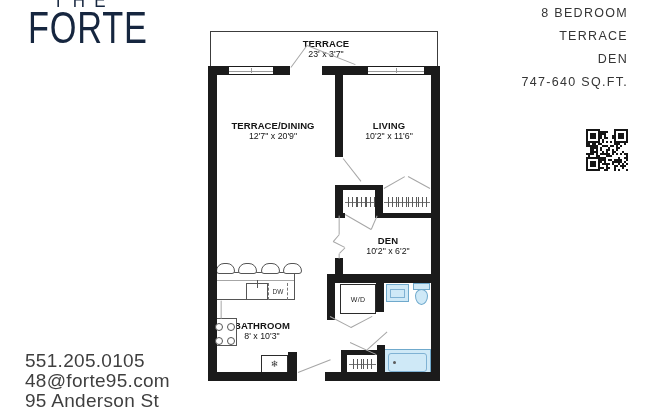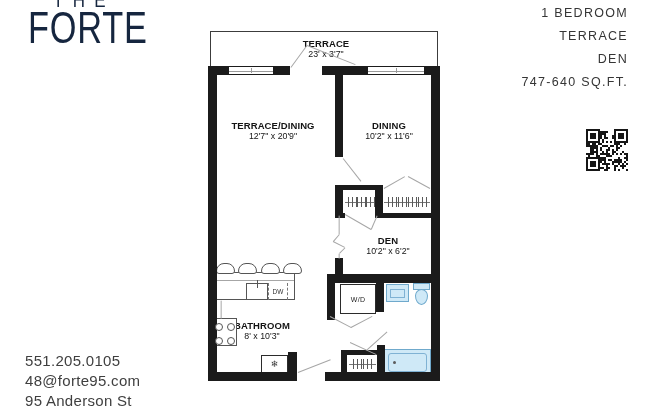--- a/index.html
+++ b/index.html
@@ -11,21 +11,21 @@
              transform:scaleX(.85);transform-origin:0 0;font-weight:400}
   .logo .forte{font-size:44px;line-height:40px;font-weight:400;letter-spacing:1px;
                transform:scaleX(.78);transform-origin:0 0}
   
   .summary{position:absolute;right:24px;top:7px;text-align:right;color:#353535}
   .summary p{margin:0 0 9.5px 0;font-size:12.5px;line-height:13.5px;letter-spacing:1.3px}
   .qr{position:absolute;right:24px;top:129px;width:42px;height:42px;background:#fff}
   .qr i{position:absolute;width:2px;height:2px;background:#161616}
   
   .contact{position:absolute;left:25px;top:351px;color:#3f3f3f}
-  .contact p{margin:0;font-size:15px;line-height:20px;letter-spacing:.3px}
+  .contact p{margin:0;font-size:19px;line-height:20px;letter-spacing:.3px}
   
   .terrace-outline{position:absolute;left:210px;top:31px;width:228px;height:35px;
        border:1.5px solid #3c3c3c;border-bottom:none;box-sizing:border-box}
   .wall{position:absolute;background:#1b1b1b}
   .gline{position:absolute;height:1.3px;background:#a6a6a6;transform-origin:0 50%}
   .window{position:absolute;top:66px;height:9px;background:#fff;box-sizing:border-box;
        border-top:1.7px solid #1b1b1b;border-bottom:1.7px solid #1b1b1b}
   .window::before{content:"";position:absolute;left:0;right:0;top:50%;height:1px;background:#9a9a9a}
   .window::after{content:"";position:absolute;left:50%;top:1px;bottom:1px;width:1px;background:#9a9a9a}
   .hang{position:absolute;width:9px;height:10px;
@@ -65,21 +65,21 @@
 </style>
 </head>
 <body>
 
 <div class="logo">
   <div class="the">THE</div>
   <div class="forte">FORTE</div>
 </div>
 
 <div class="summary">
-  <p>1 BEDROOM</p>
+  <p>8 BEDROOM</p>
   <p>TERRACE</p>
   <p>DEN</p>
   <p>747-640 SQ.FT.</p>
 </div>
 <div class="qr" id="qr">
     <i style="left:0px;top:0px"></i>
     <i style="left:2px;top:0px"></i>
     <i style="left:4px;top:0px"></i>
     <i style="left:6px;top:0px"></i>
     <i style="left:8px;top:0px"></i>
@@ -327,21 +327,21 @@
 
   <div class="roomlabel" style="left:271px;top:39px">
     <span class="nm">TERRACE</span>
     <span class="dm">23' x 3'7"</span>
   </div>
   <div class="roomlabel" style="left:218px;top:121px">
     <span class="nm">TERRACE/DINING</span>
     <span class="dm">12'7" x 20'9"</span>
   </div>
   <div class="roomlabel" style="left:334px;top:121px">
-    <span class="nm">DINING</span>
+    <span class="nm">LIVING</span>
     <span class="dm">10'2" x 11'6"</span>
   </div>
   <div class="roomlabel" style="left:333px;top:236px">
     <span class="nm">DEN</span>
     <span class="dm">10'2" x 6'2"</span>
   </div>
   <div class="roomlabel" style="left:207px;top:321px">
     <span class="nm">BATHROOM</span>
     <span class="dm">8' x 10'3"</span>
   </div>

